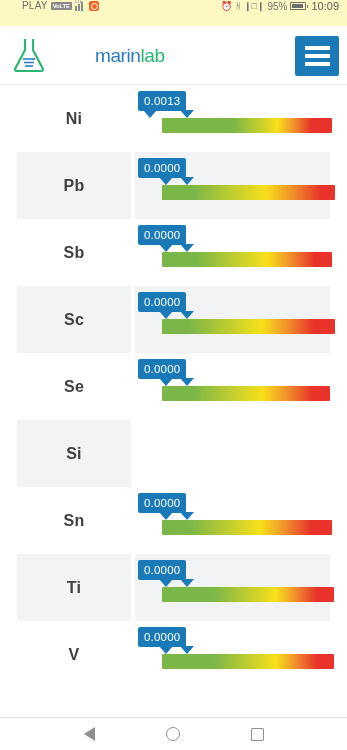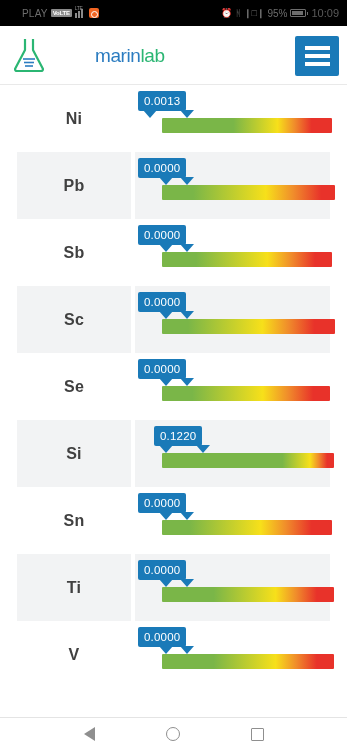--- a/index.html
+++ b/index.html
@@ -13,23 +13,23 @@
   body {
     font-family: "Liberation Sans", sans-serif;
     background: #ffffff;
     position: relative;
   }
 
   
   .statusbar {
     height: 26px;
     width: 100%;
-    background: #000000;
-    display: flex;
-    align-items: center;
+    background: #fef9c3;
+    display: flex;
+    align-items: flex-start;
     justify-content: space-between;
     padding: 0 8px 0 22px;
   }
   .sb-left, .sb-right {
     display: flex;
     align-items: center;
     gap: 3px;
   }
   .sb-carrier {
     font-size: 10px;
@@ -363,24 +363,20 @@
       </div>
       <div class="cell-bar">
         <div class="bar" style="left: 27px; width: 168px; background: linear-gradient(to right, rgb(122, 182, 72) 0%, rgb(122, 182, 72) 18%, rgb(247, 224, 26) 60%, rgb(240, 140, 43) 75%, rgb(232, 50, 42) 90%, rgb(232, 50, 42) 100%);"></div>
         <div class="tooltip" style="left: 3px; --arrow: 21px; position: absolute;">0.0000<span style="position: absolute; bottom: -7px; left: 21px; width: 0px; height: 0px; border-left: 7px solid transparent; border-right: 7px solid transparent; border-top: 8px solid rgb(26, 122, 184);"></span></div>
       </div>
     </div>
     <div class="row alt">
       <div class="cell-label">
         <span>Si</span>
       </div>
-      <div class="cell-bar">
-        <div class="bar" style="left: 27px; width: 172px; background: linear-gradient(to right, rgb(122, 182, 72) 0%, rgb(122, 182, 72) 70%, rgb(247, 224, 26) 86%, rgb(240, 140, 43) 91%, rgb(232, 50, 42) 96%, rgb(232, 50, 42) 100%);"></div>
-        <div class="tooltip" style="left: 19px; --arrow: 5px; position: absolute;">0.1220<span style="position: absolute; bottom: -7px; left: 5px; width: 0px; height: 0px; border-left: 7px solid transparent; border-right: 7px solid transparent; border-top: 8px solid rgb(26, 122, 184);"></span></div>
-      </div>
     </div>
     <div class="row">
       <div class="cell-label">
         <span>Sn</span>
       </div>
       <div class="cell-bar">
         <div class="bar" style="left: 27px; width: 170px; background: linear-gradient(to right, rgb(122, 182, 72) 0%, rgb(122, 182, 72) 16%, rgb(247, 224, 26) 58%, rgb(240, 140, 43) 73%, rgb(232, 50, 42) 88%, rgb(232, 50, 42) 100%);"></div>
         <div class="tooltip" style="left: 3px; --arrow: 21px; position: absolute;">0.0000<span style="position: absolute; bottom: -7px; left: 21px; width: 0px; height: 0px; border-left: 7px solid transparent; border-right: 7px solid transparent; border-top: 8px solid rgb(26, 122, 184);"></span></div>
       </div>
     </div>

